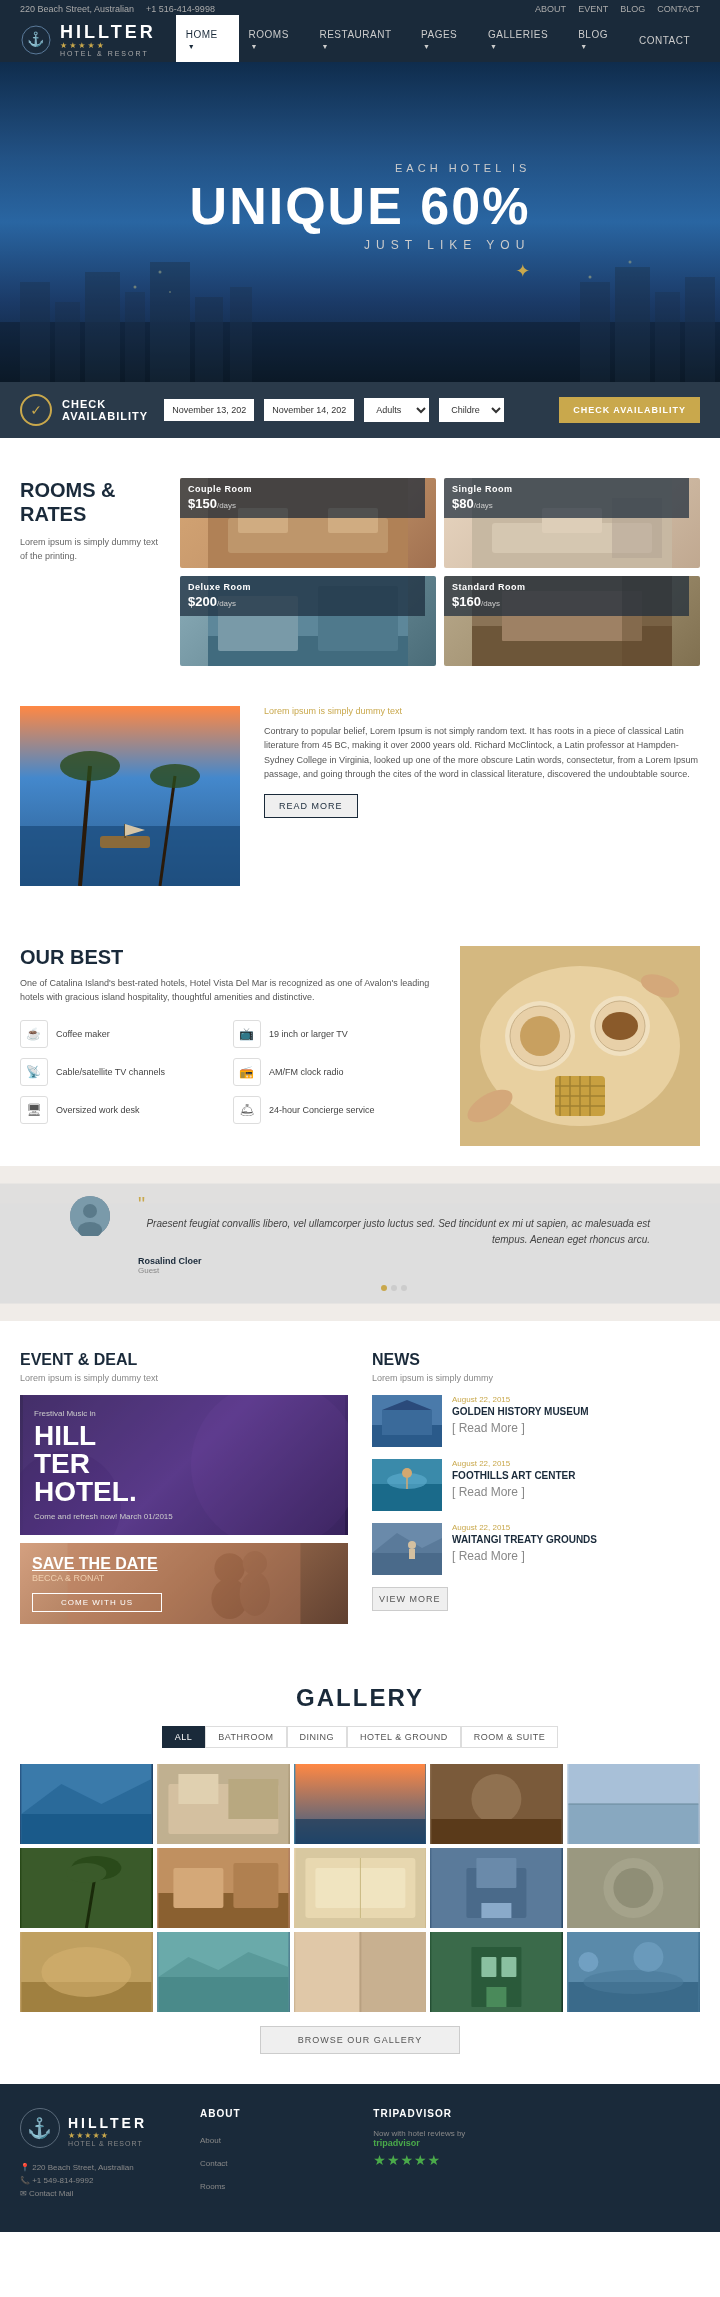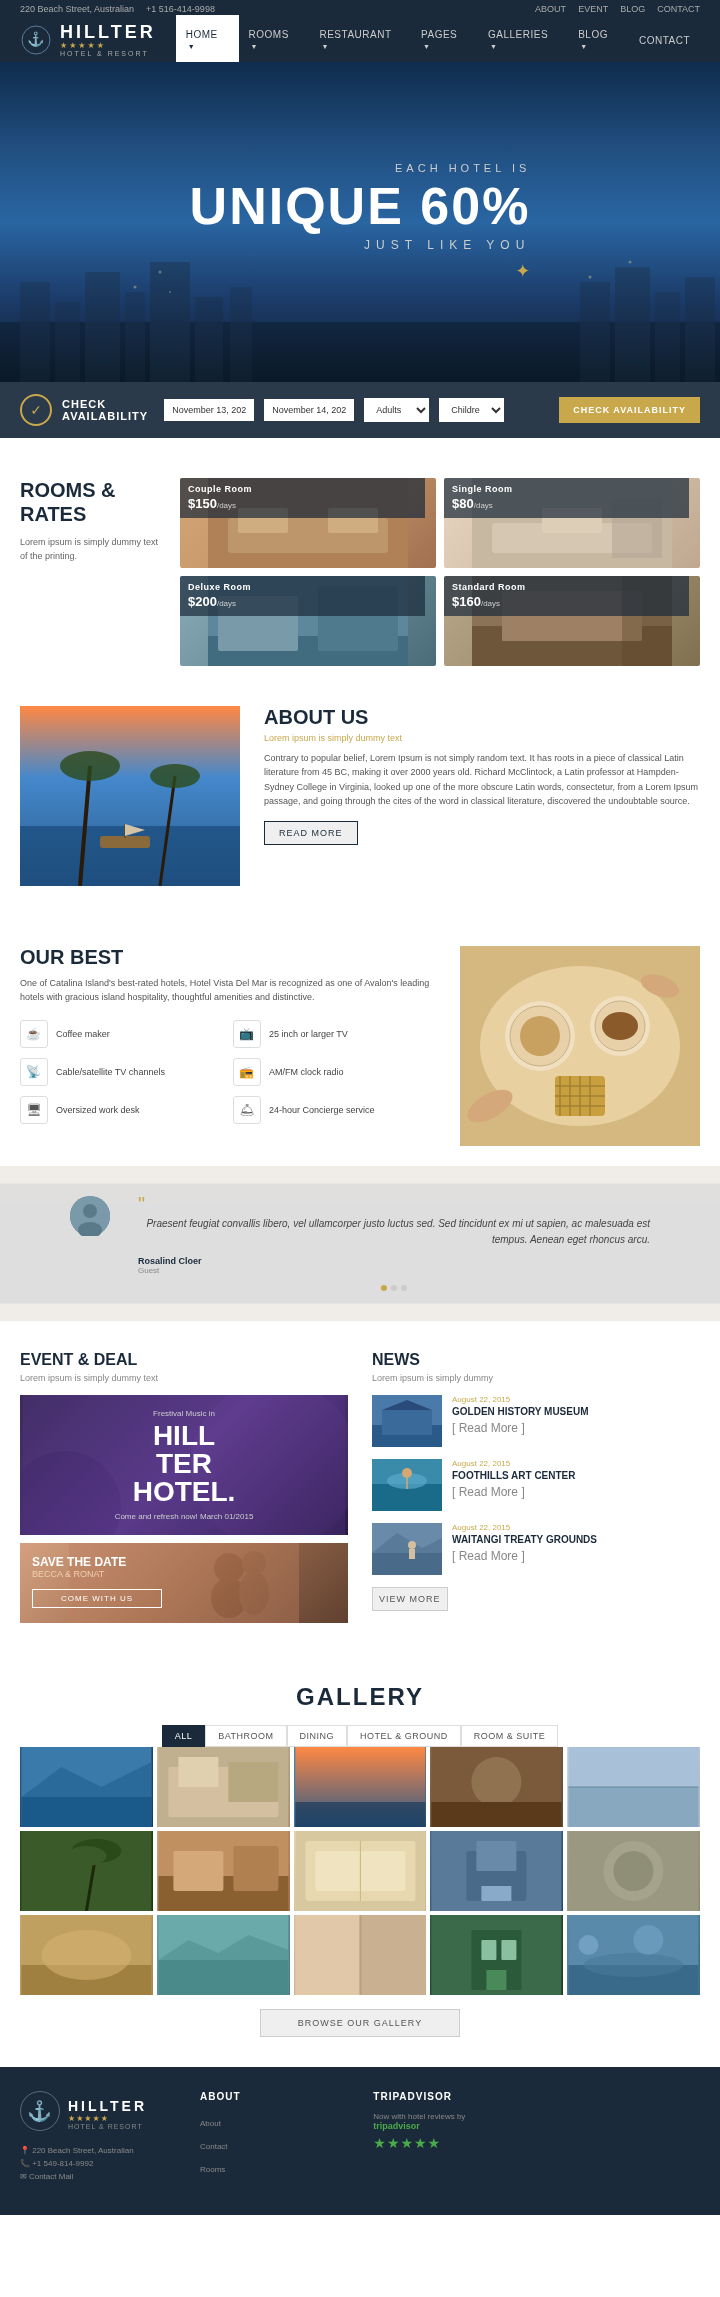--- a/index.html
+++ b/index.html
@@ -343,38 +343,37 @@
     .col-title { font-size: 16px; font-weight: bold; color: #1a2a3a; margin-bottom: 4px; }
     .col-desc { font-size: 9px; color: #888; margin-bottom: 12px; }
 
     .event-card-large {
       background: linear-gradient(135deg, #3a2a5a 0%, #5a3a8a 50%, #2a1a4a 100%);
       padding: 14px;
       margin-bottom: 8px;
       position: relative;
       overflow: hidden;
       min-height: 100px;
-      text-align: center;
     }
     .event-tag { font-size: 8px; color: #ccc; margin-bottom: 4px; }
     .event-large-title {
       font-size: 28px;
       font-weight: bold;
       color: #fff;
       line-height: 1;
       margin-bottom: 6px;
     }
     .event-large-sub { font-size: 8px; color: #ccc; }
     .event-card-small {
       background: linear-gradient(135deg, #d4a080 0%, #a07050 50%, #604030 100%);
       padding: 12px;
       min-height: 80px;
       position: relative;
     }
-    .save-date-title { font-size: 12px; font-weight: bold; color: #fff; }
+    .save-date-title { font-size: 16px; font-weight: bold; color: #fff; text-decoration: underline; }
     .save-date-sub { font-size: 9px; color: #f0d0b0; margin-bottom: 8px; }
     .save-date-btn {
       border: 1px solid #fff;
       color: #fff;
       background: transparent;
       padding: 4px 28px;
       font-size: 8px;
       cursor: pointer;
       letter-spacing: 1px;
     }
@@ -406,20 +405,21 @@
       margin-top: 8px;
     }
 
     
     .gallery-section { padding: 30px 20px; }
     .gallery-title { font-size: 24px; font-weight: bold; color: #1a2a3a; text-align: center; margin-bottom: 14px; letter-spacing: 2px; }
     .gallery-tabs {
       display: flex;
       gap: 0;
       justify-content: center;
+      margin-bottom: 16px;
     }
     .gallery-tab {
       padding: 5px 12px;
       font-size: 9px;
       cursor: pointer;
       border: 1px solid #ddd;
       color: #555;
       background: #fff;
       letter-spacing: 0.5px;
     }
@@ -701,39 +701,38 @@
       <ellipse cx="70" cy="60" rx="30" ry="15" fill="#2a4a1a" opacity="0.8"></ellipse>
       <line x1="140" y1="180" x2="155" y2="70" stroke="#2a1a0a" stroke-width="3"></line>
       <ellipse cx="155" cy="70" rx="25" ry="12" fill="#2a4a1a" opacity="0.8"></ellipse>
 
       <rect x="80" y="130" width="50" height="12" rx="3" fill="#8a6a3a"></rect>
       <line x1="105" y1="118" x2="105" y2="132" stroke="#5a4a2a" stroke-width="1.5"></line>
       <polygon points="105,118 125,124 105,130" fill="#e8d0a8" opacity="0.9"></polygon>
     </svg>
   </div>
   <div class="about-content">
-    <div class="about-title">ABOUT US</div>
     <div class="about-subtitle">Lorem ipsum is simply dummy text</div>
     <div class="about-text">Contrary to popular belief, Lorem Ipsum is not simply random text. It has roots in a piece of classical Latin literature from 45 BC, making it over 2000 years old. Richard McClintock, a Latin professor at Hampden-Sydney College in Virginia, looked up one of the more obscure Latin words, consectetur, from a Lorem Ipsum passage, and going through the cites of the word in classical literature, discovered the undoubtable source.</div>
     <button class="read-more-btn">READ MORE</button>
   </div>
 </div>
 
 <div class="best-section">
   <div class="best-left">
     <div class="best-title">OUR BEST</div>
     <div class="best-desc">One of Catalina Island's best-rated hotels, Hotel Vista Del Mar is recognized as one of Avalon's leading hotels with gracious island hospitality, thoughtful amenities and distinctive.</div>
     <div class="amenities-grid">
       <div class="amenity-item">
         <div class="amenity-icon">☕</div>
         <span class="amenity-label">Coffee maker</span>
       </div>
       <div class="amenity-item">
         <div class="amenity-icon">📺</div>
-        <span class="amenity-label">25 inch or larger TV</span>
+        <span class="amenity-label">19 inch or larger TV</span>
       </div>
       <div class="amenity-item">
         <div class="amenity-icon">📡</div>
         <span class="amenity-label">Cable/satellite TV channels</span>
       </div>
       <div class="amenity-item">
         <div class="amenity-icon">📻</div>
         <span class="amenity-label">AM/FM clock radio</span>
       </div>
       <div class="amenity-item">

